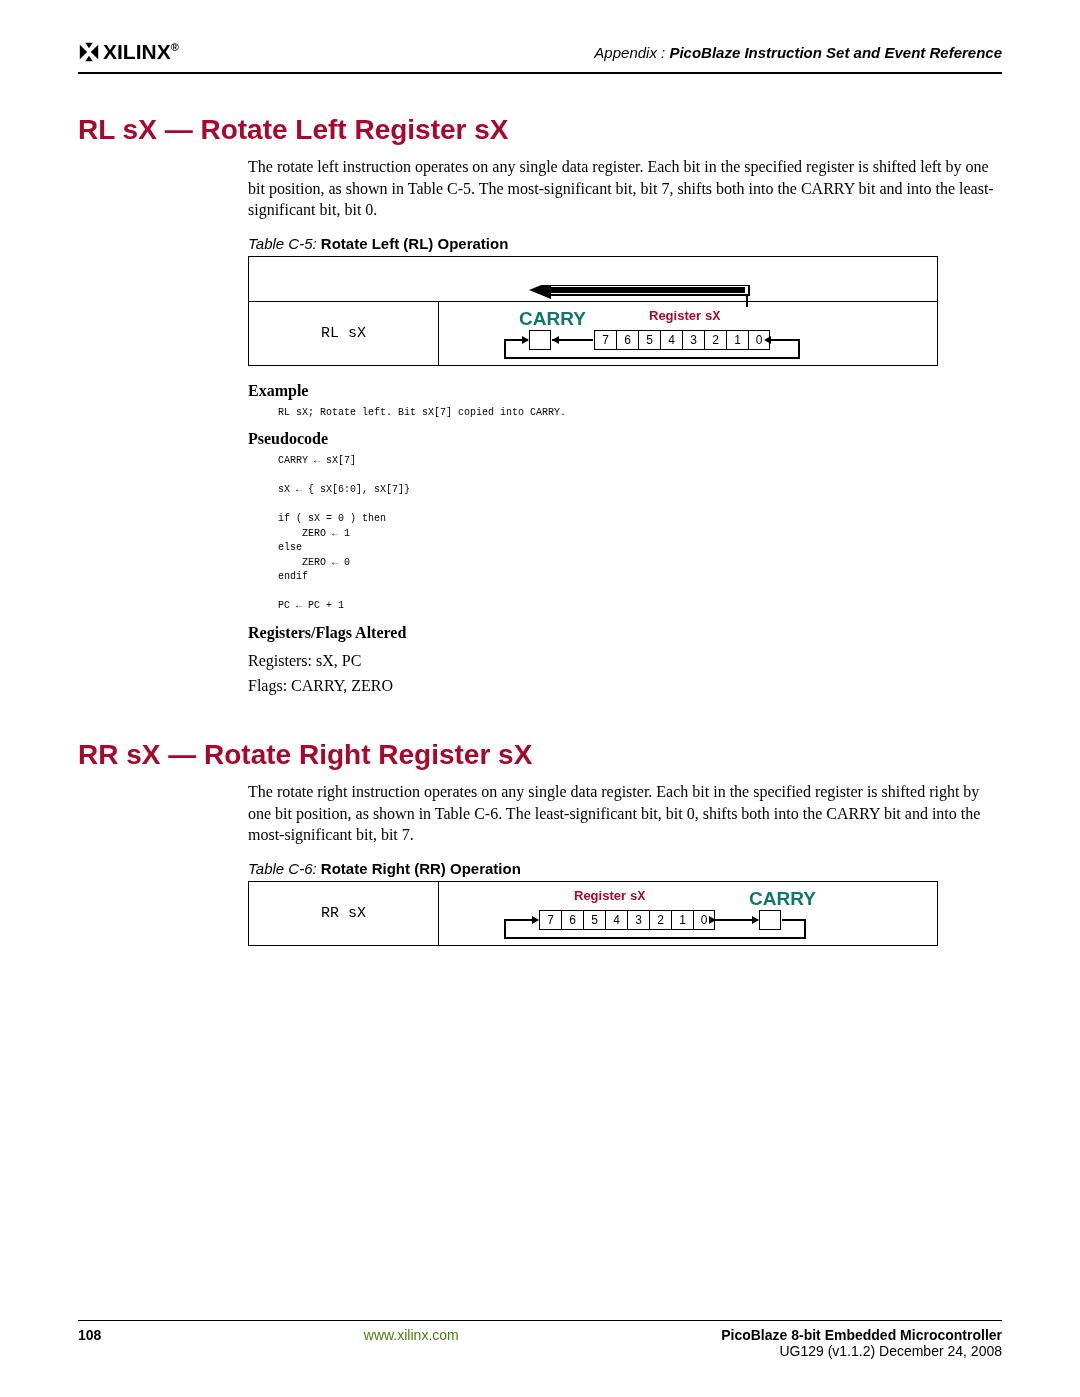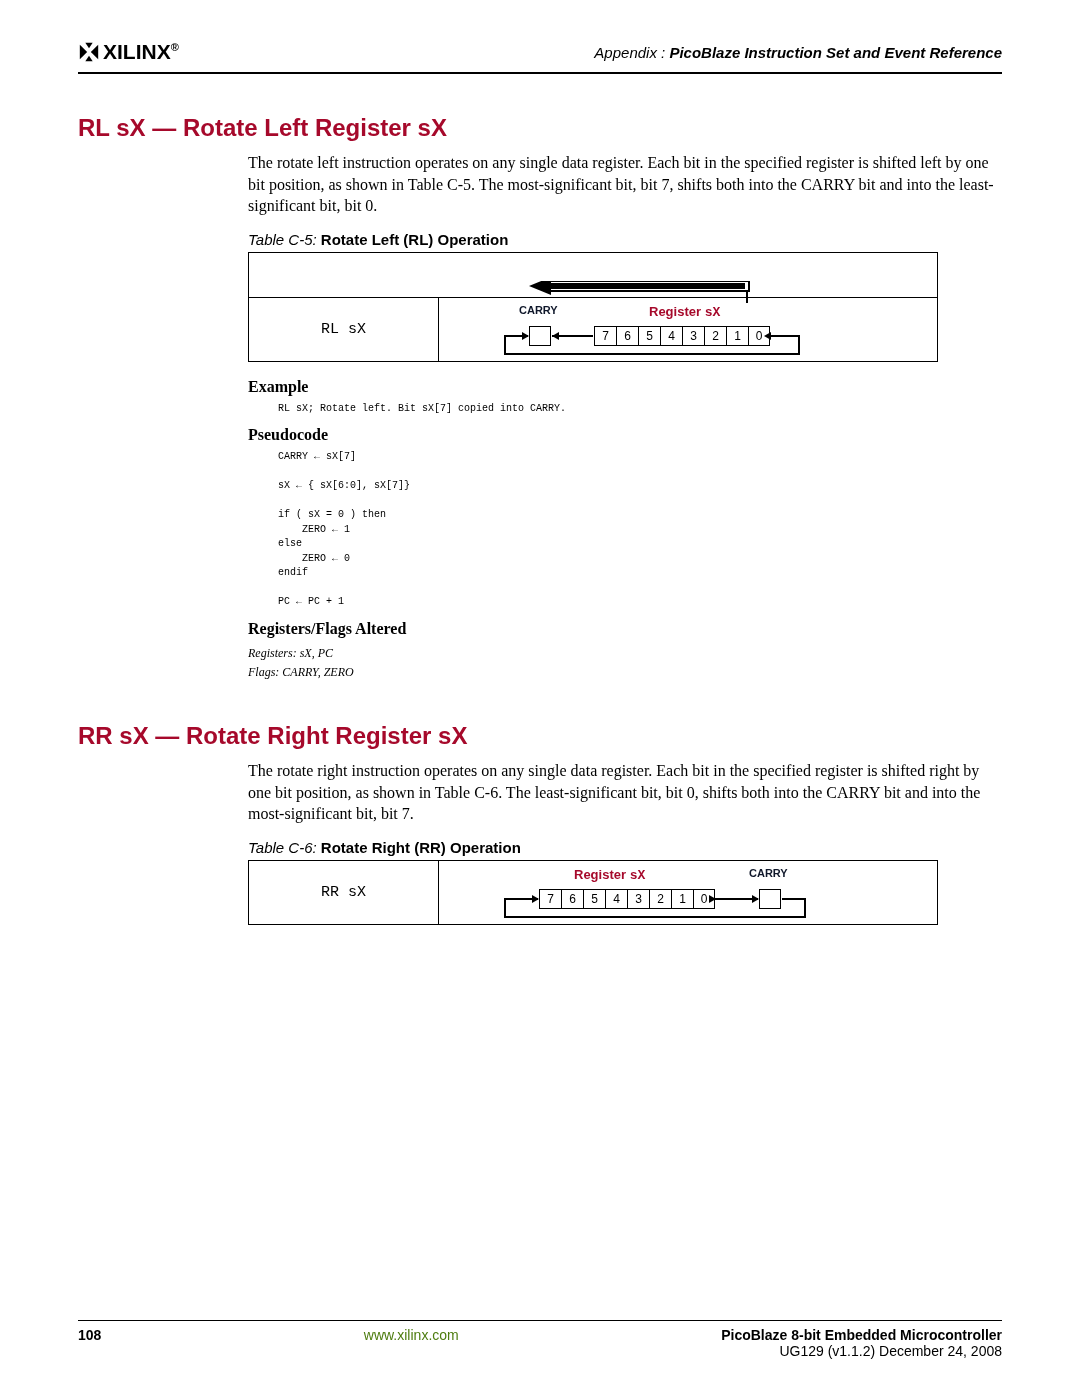--- a/index.html
+++ b/index.html
@@ -41,21 +41,21 @@
   .reg { font-size: 11px; vertical-align: super; }
   .appendix {
     font-family: Arial, Helvetica, sans-serif;
     font-size: 15px;
   }
   .appendix .lbl { font-style: italic; font-weight: normal; }
   .appendix .ttl { font-weight: bold; font-style: italic; }
   h1.section {
     font-family: Arial, Helvetica, sans-serif;
     color: #a6092b;
-    font-size: 24px;
+    font-size: 28px;
     font-weight: bold;
     margin-bottom: 10px;
     margin-top: 40px;
   }
   .body-text {
     font-size: 16px;
     line-height: 1.35;
     margin-left: 170px;
     margin-bottom: 14px;
   }
@@ -106,25 +106,24 @@
   }
   .code-block {
     font-family: 'Courier New', monospace;
     font-size: 10px;
     margin-left: 200px;
     white-space: pre;
     line-height: 1.45;
     margin-bottom: 10px;
   }
   .reg-alt {
-    font-size: 12px;
+    font-size: 16px;
     margin-left: 170px;
     line-height: 1.6;
     margin-bottom: 28px;
-    font-style: italic;
   }
   .footer {
     position: absolute;
     bottom: 38px;
     left: 78px;
     right: 78px;
     border-top: 1.5px solid #000;
     padding-top: 6px;
     display: flex;
     justify-content: space-between;
@@ -136,22 +135,22 @@
   .footer .center { text-align: center; }
   .footer .right { text-align: right; }
   .footer .right .t1 { font-weight: bold; }
   .footer a { color: #4d7c0f; text-decoration: none; }
 
   
   .diag-wrap { position: relative; width: 100%; height: 100%; }
   .carry-label {
     position: absolute;
     font-weight: bold;
-    color: #0f172a;
-    font-size: 11px;
+    color: #0f766e;
+    font-size: 19px;
     font-family: Arial, Helvetica, sans-serif;
   }
   .reg-label {
     position: absolute;
     font-weight: bold;
     color: #a6092b;
     font-size: 13px;
     font-family: Arial, Helvetica, sans-serif;
   }
   .reg-label .sx { font-family: 'Courier New', monospace; }

